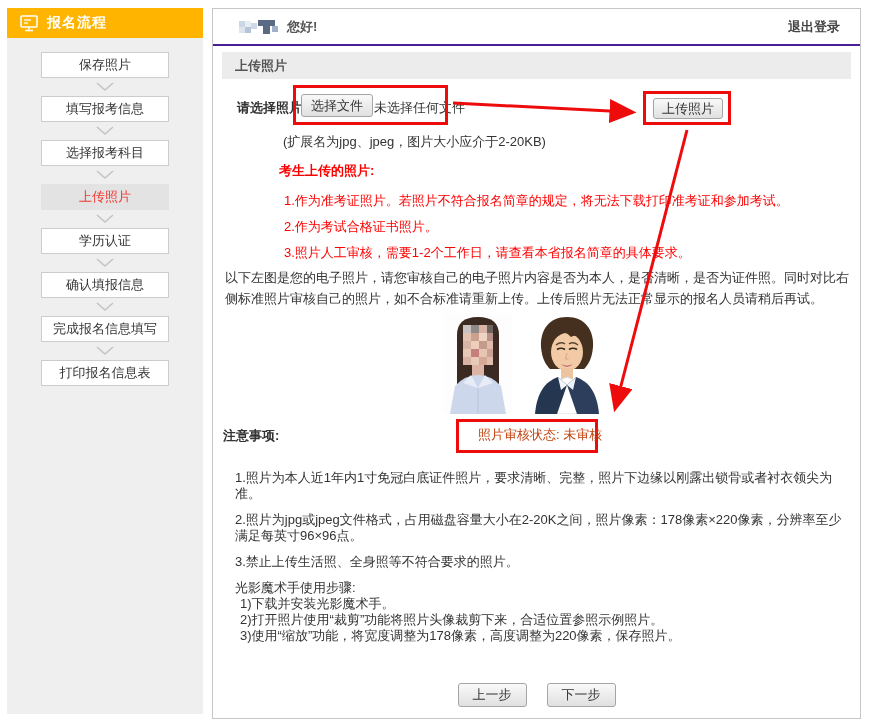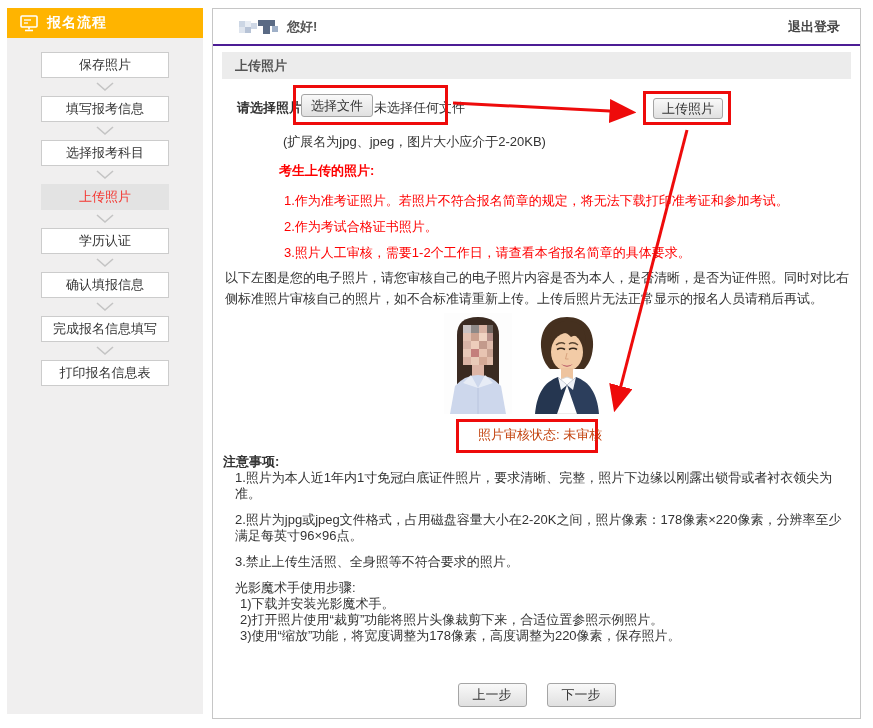--- a/index.html
+++ b/index.html
@@ -41,21 +41,21 @@
   .hint-line { left: 70px; top: 124px; }
   .red-heading { left: 66px; top: 153px; }
   .usage-item { color: #fe0000; left: 71px; }
   .review-para { left: 12px; top: 258px; width: 624px; line-height: 21px; }
 
   .photo { position: absolute; }
   .photo-left { left: 231px; top: 304px; }
   .photo-right { left: 315px; top: 305px; }
   .status-text { left: 252px; top: 417px; color: #c2410c; z-index: 6; margin-left: 13px; }
 
-  .notes-heading { left: 10px; top: 444px; }
+  .notes-heading { left: 10px; top: 418px; }
   .notes-body { left: 22px; top: 461px; width: 612px; line-height: 16px; }
   .notes-body p { margin: 0 0 10px 0; }
   .notes-body .steps-heading { margin-bottom: 0; }
   .notes-body .sub-step { padding-left: 5px; margin-bottom: 0; }
   .dl-link { color: #7094cc; cursor: pointer; }
 
   .footer-buttons { position: absolute; left: 0; right: 0; top: 674px; display: flex; justify-content: center; gap: 20px; }
   .footer-buttons .btn { height: 24px; line-height: 22px; padding: 0 14px; position: static; }
 
   .annotations { position: absolute; left: 0; top: 0; z-index: 4; pointer-events: none; }

